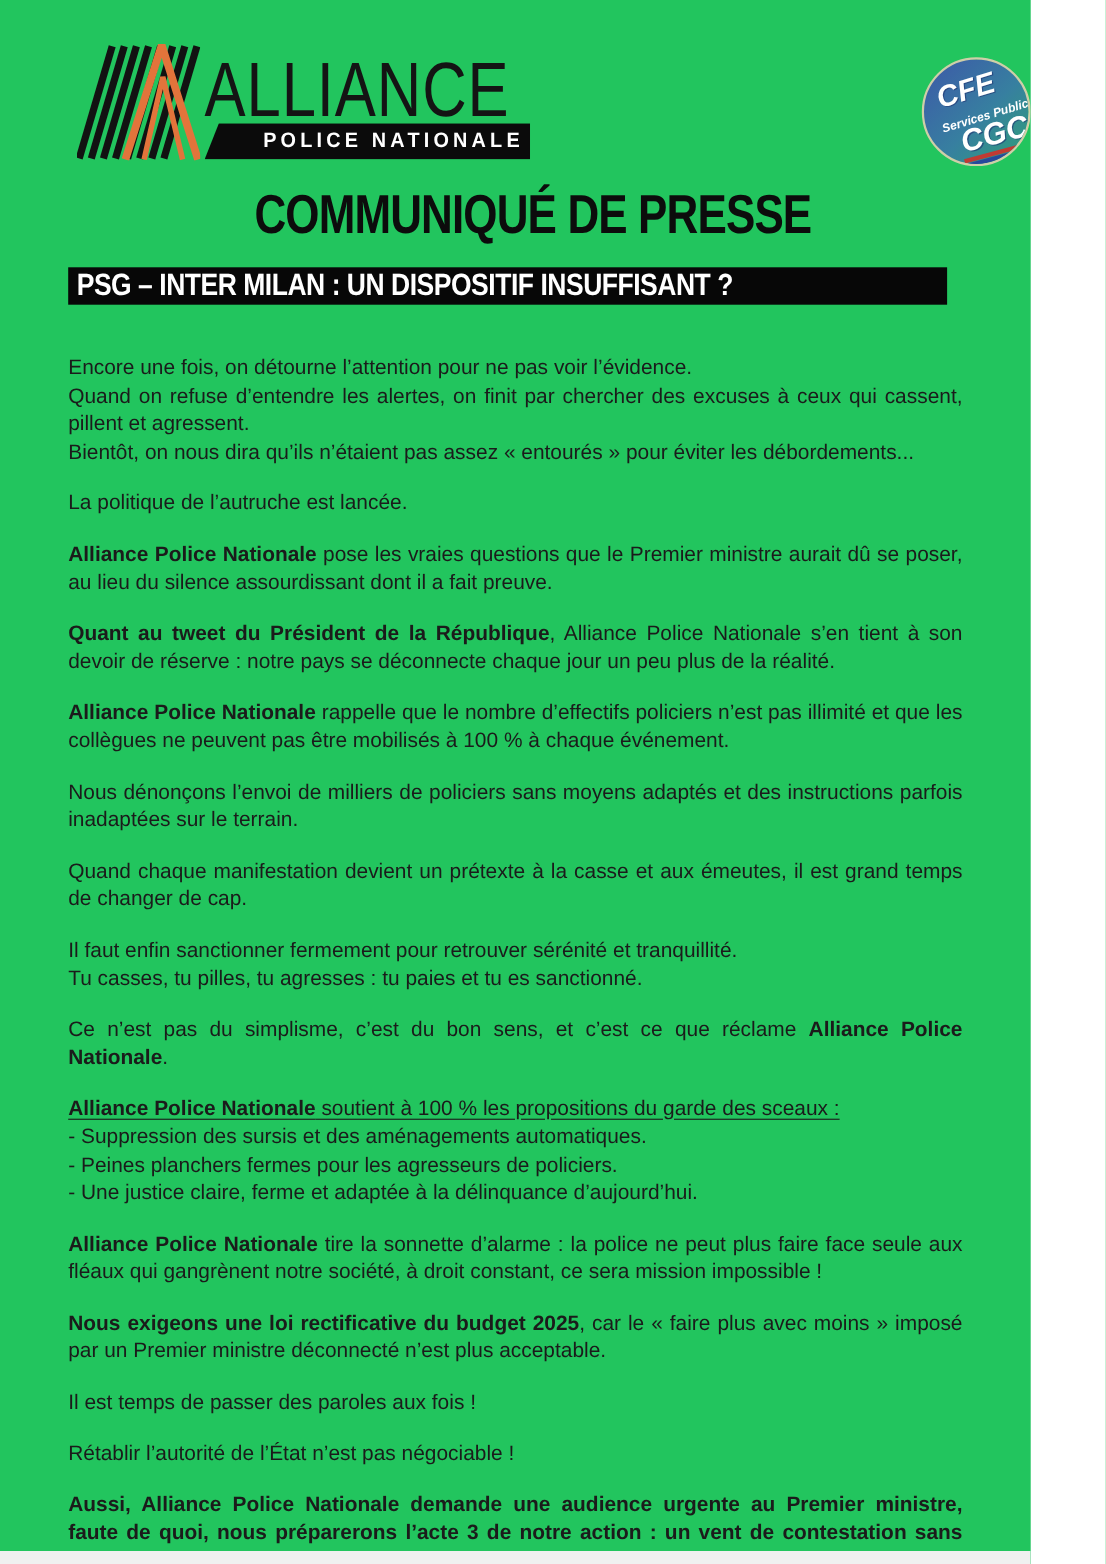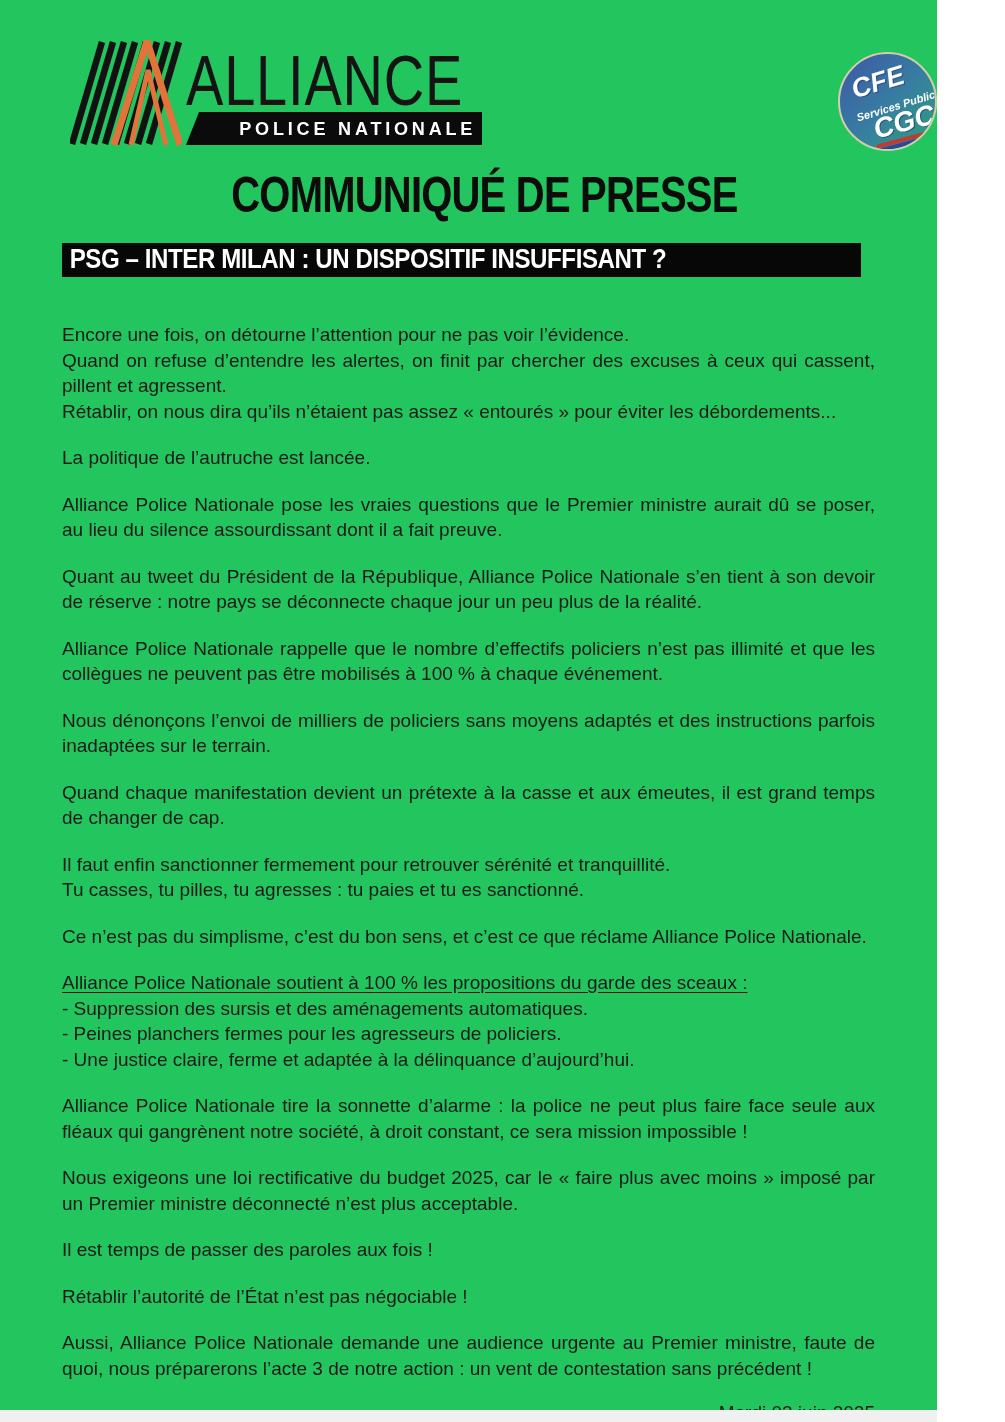--- a/index.html
+++ b/index.html
@@ -56,21 +56,21 @@
   .bar.first{top:243px;}
   .bar.second{top:281px;}
   .bar span{
     color:#fff;font-weight:800;font-size:28px;letter-spacing:-.5px;
     transform:scaleX(.86);transform-origin:left center;white-space:nowrap;
     padding-left:9px;
   }
   
   .body-text{position:absolute;left:62px;right:62px;top:322px;}
   .para{margin:0 0 21px 0;font-size:19px;line-height:25.5px;text-align:justify;color:#1b1b1b;}
-  .para .b{font-weight:400;}
+  .para .b{font-weight:700;}
   .para .u{text-decoration:underline;text-underline-offset:3px;}
   .date-line{margin-top:6px;text-align:right;font-size:19px;color:#1b1b1b;}
   .bottom-strip{position:absolute;left:0;right:0;bottom:0;height:12px;background:#f0f0f0;}
 </style>
 </head>
 <body>
 
 <div class="page">
 
   <svg class="logo-icon" viewBox="0 0 112 106" xmlns="http://www.w3.org/2000/svg" aria-hidden="true">
@@ -105,21 +105,21 @@
 
   <div class="doc-title">
     <span>COMMUNIQUÉ DE PRESSE</span>
   </div>
 
   <div class="bar first">
     <span>PSG – INTER MILAN : UN DISPOSITIF INSUFFISANT ?</span>
   </div>
 
   <div class="body-text">
-      <p class="para"><span>Encore une fois, on détourne l’attention pour ne pas voir l’évidence.</span><br><span>Quand on refuse d’entendre les alertes, on finit par chercher des excuses à ceux qui cassent, pillent et agressent.</span><br><span>Rétablir, on nous dira qu’ils n’étaient pas assez « entourés » pour éviter les débordements...</span></p>
+      <p class="para"><span>Encore une fois, on détourne l’attention pour ne pas voir l’évidence.</span><br><span>Quand on refuse d’entendre les alertes, on finit par chercher des excuses à ceux qui cassent, pillent et agressent.</span><br><span>Bientôt, on nous dira qu’ils n’étaient pas assez « entourés » pour éviter les débordements...</span></p>
       <p class="para"><span>La politique de l’autruche est lancée.</span></p>
       <p class="para"><span class="b">Alliance Police Nationale</span><span> pose les vraies questions que le Premier ministre aurait dû se poser, au lieu du silence assourdissant dont il a fait preuve.</span></p>
       <p class="para"><span class="b">Quant au tweet du Président de la République</span><span>, Alliance Police Nationale s’en tient à son devoir de réserve : notre pays se déconnecte chaque jour un peu plus de la réalité.</span></p>
       <p class="para"><span class="b">Alliance Police Nationale</span><span> rappelle que le nombre d’effectifs policiers n’est pas illimité et que les collègues ne peuvent pas être mobilisés à 100 % à chaque événement.</span></p>
       <p class="para"><span>Nous dénonçons l’envoi de milliers de policiers sans moyens adaptés et des instructions parfois inadaptées sur le terrain.</span></p>
       <p class="para"><span>Quand chaque manifestation devient un prétexte à la casse et aux émeutes, il est grand temps de changer de cap.</span></p>
       <p class="para"><span>Il faut enfin sanctionner fermement pour retrouver sérénité et tranquillité.</span><br><span>Tu casses, tu pilles, tu agresses : tu paies et tu es sanctionné.</span></p>
       <p class="para"><span>Ce n’est pas du simplisme, c’est du bon sens, et c’est ce que réclame </span><span class="b">Alliance Police Nationale</span><span>.</span></p>
       <p class="para"><span class="b u">Alliance Police Nationale</span><span class="u"> soutient à 100 % les propositions du garde des sceaux :</span><br><span>- Suppression des sursis et des aménagements automatiques.</span><br><span>- Peines planchers fermes pour les agresseurs de policiers.</span><br><span>- Une justice claire, ferme et adaptée à la délinquance d’aujourd’hui.</span></p>
       <p class="para"><span class="b">Alliance Police Nationale</span><span> tire la sonnette d’alarme : la police ne peut plus faire face seule aux fléaux qui gangrènent notre société, à droit constant, ce sera mission impossible !</span></p>

